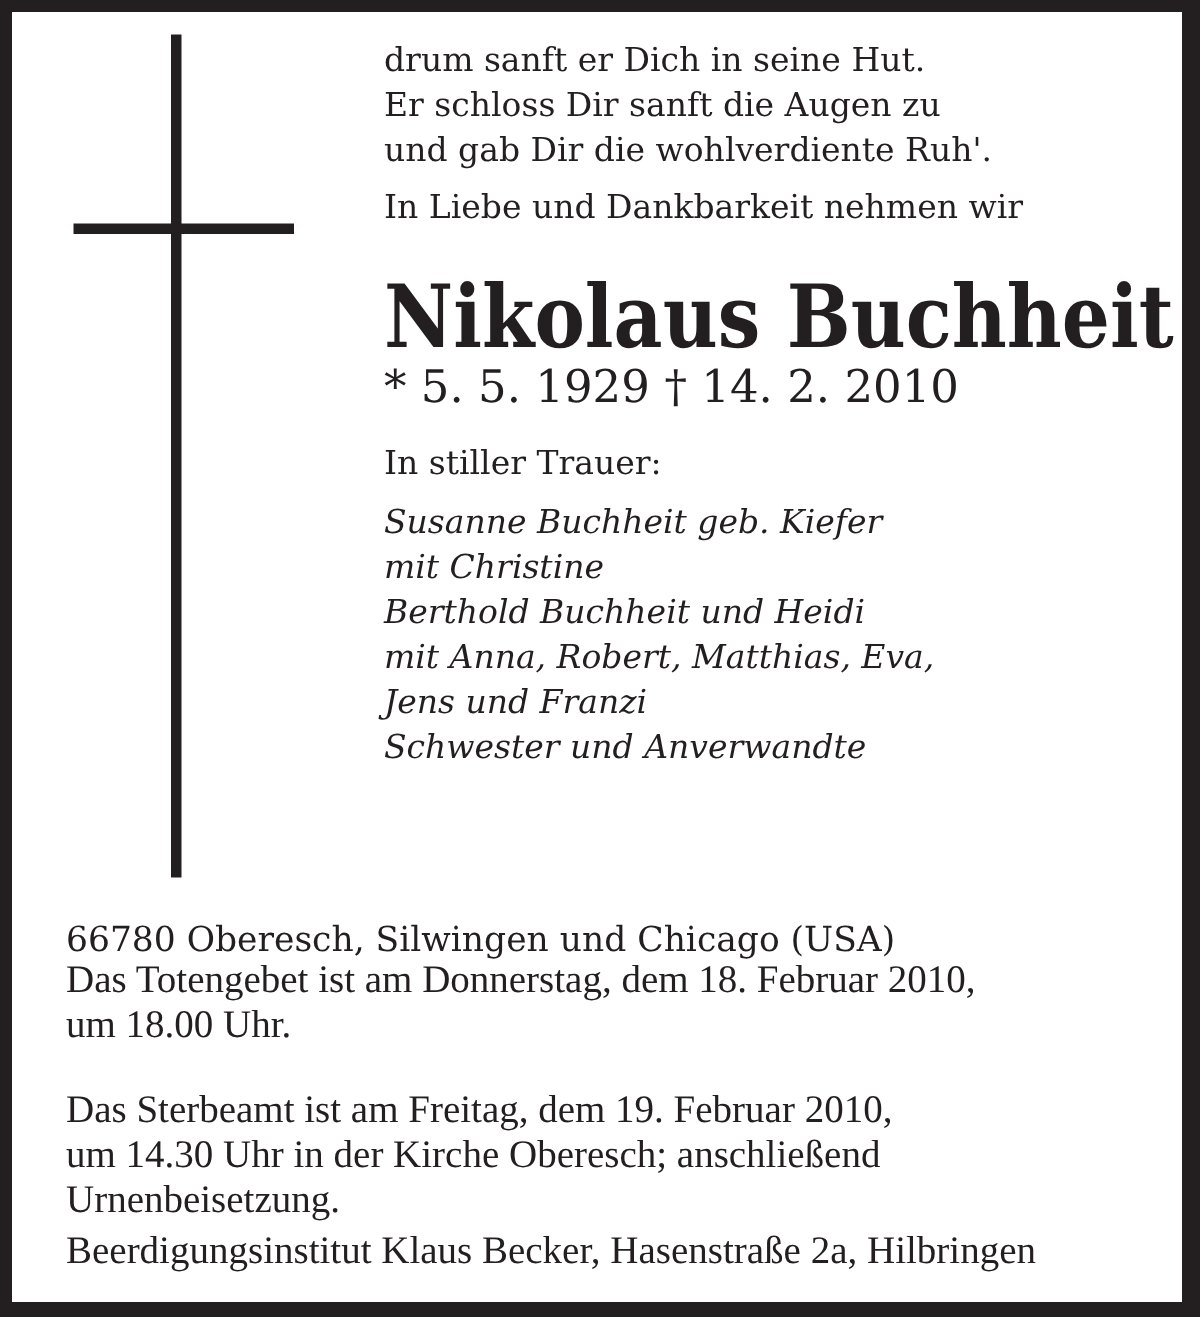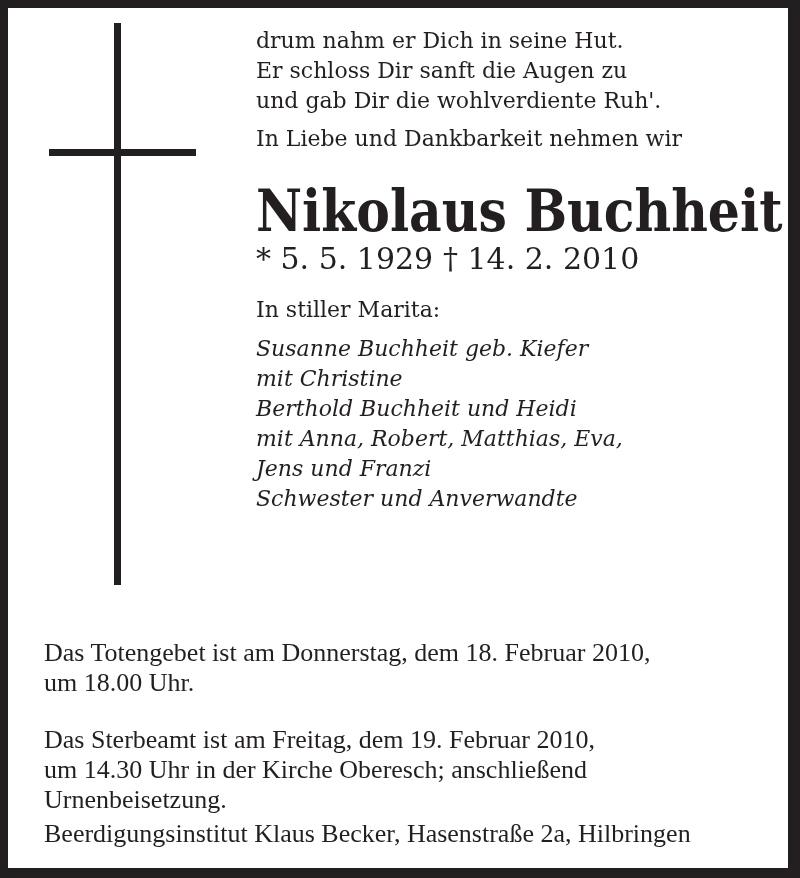--- a/index.html
+++ b/index.html
@@ -72,48 +72,49 @@
 <div class="page">
 
   <div>
     <div class="cross-v"></div>
     <div class="cross-h"></div>
   </div>
 
   <div class="main-col">
 
     <div class="poem">
-      <div class="ln">drum nahm er Dich in seine Hut.</div>
+      <div class="ln">drum sanft er Dich in seine Hut.</div>
       <div class="ln">Er schloss Dir sanft die Augen zu</div>
       <div class="ln">und gab Dir die wohlverdiente Ruh'.</div>
     </div>
 
     <div class="intro">
       <div class="ln">In Liebe und Dankbarkeit nehmen wir</div>
     </div>
 
     <h1 class="name">Nikolaus Buchheit</h1>
 
     <div class="dates">
       <span class="birth">* 5. 5. 1929</span><span class="death">† 14. 2. 2010</span>
     </div>
 
-    <div class="salutation">In stiller Marita:</div>
+    <div class="salutation">In stiller Trauer:</div>
 
     <div class="mourners">
       <div class="ln">Susanne Buchheit geb. Kiefer</div>
       <div class="ln">mit Christine</div>
       <div class="ln">Berthold Buchheit und Heidi</div>
       <div class="ln">mit Anna, Robert, Matthias, Eva,</div>
       <div class="ln">Jens und Franzi</div>
       <div class="ln">Schwester und Anverwandte</div>
     </div>
 
   </div>
 
+  <div class="wide locations">66780 Oberesch, Silwingen und Chicago (USA)</div>
 
   <div class="wide totengebet">Das Totengebet ist am Donnerstag, dem 18. Februar 2010,
 um 18.00 Uhr.</div>
 
   <div class="wide sterbeamt">Das Sterbeamt ist am Freitag, dem 19. Februar 2010,
 um 14.30 Uhr in der Kirche Oberesch; anschließend
 Urnenbeisetzung.</div>
 
   <div class="wide funeral-home">Beerdigungsinstitut Klaus Becker, Hasenstraße 2a, Hilbringen</div>
 

